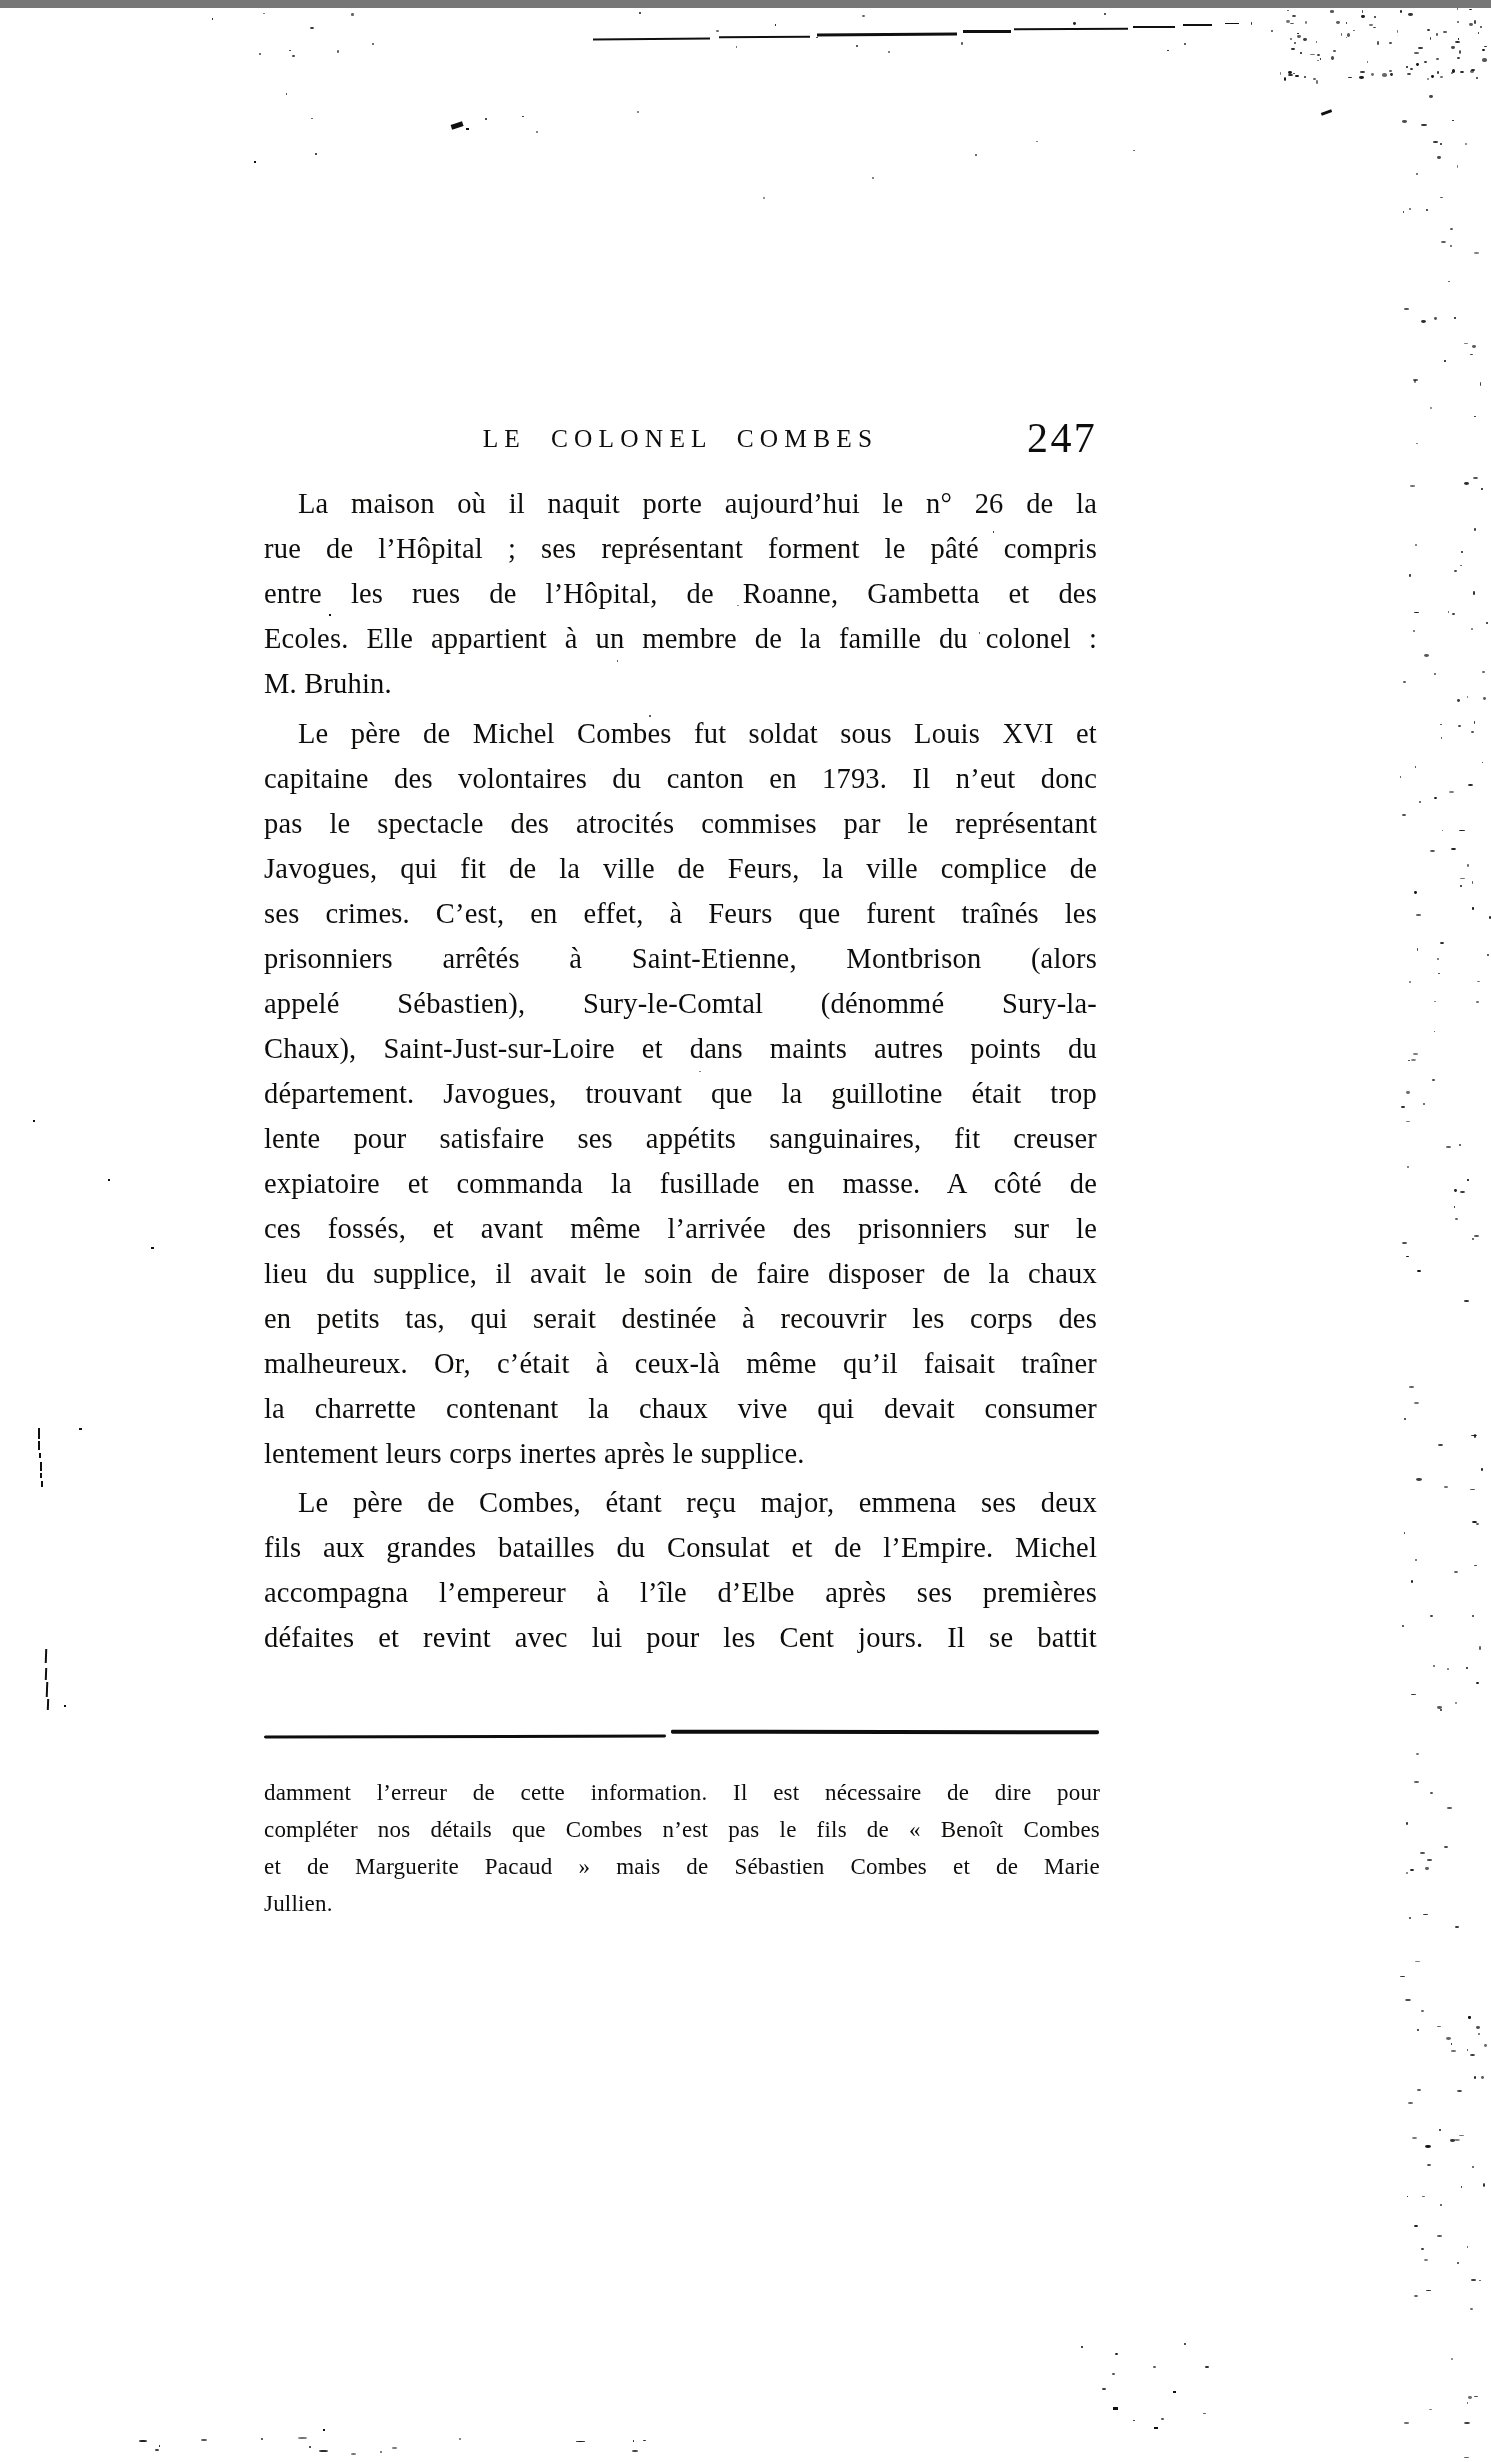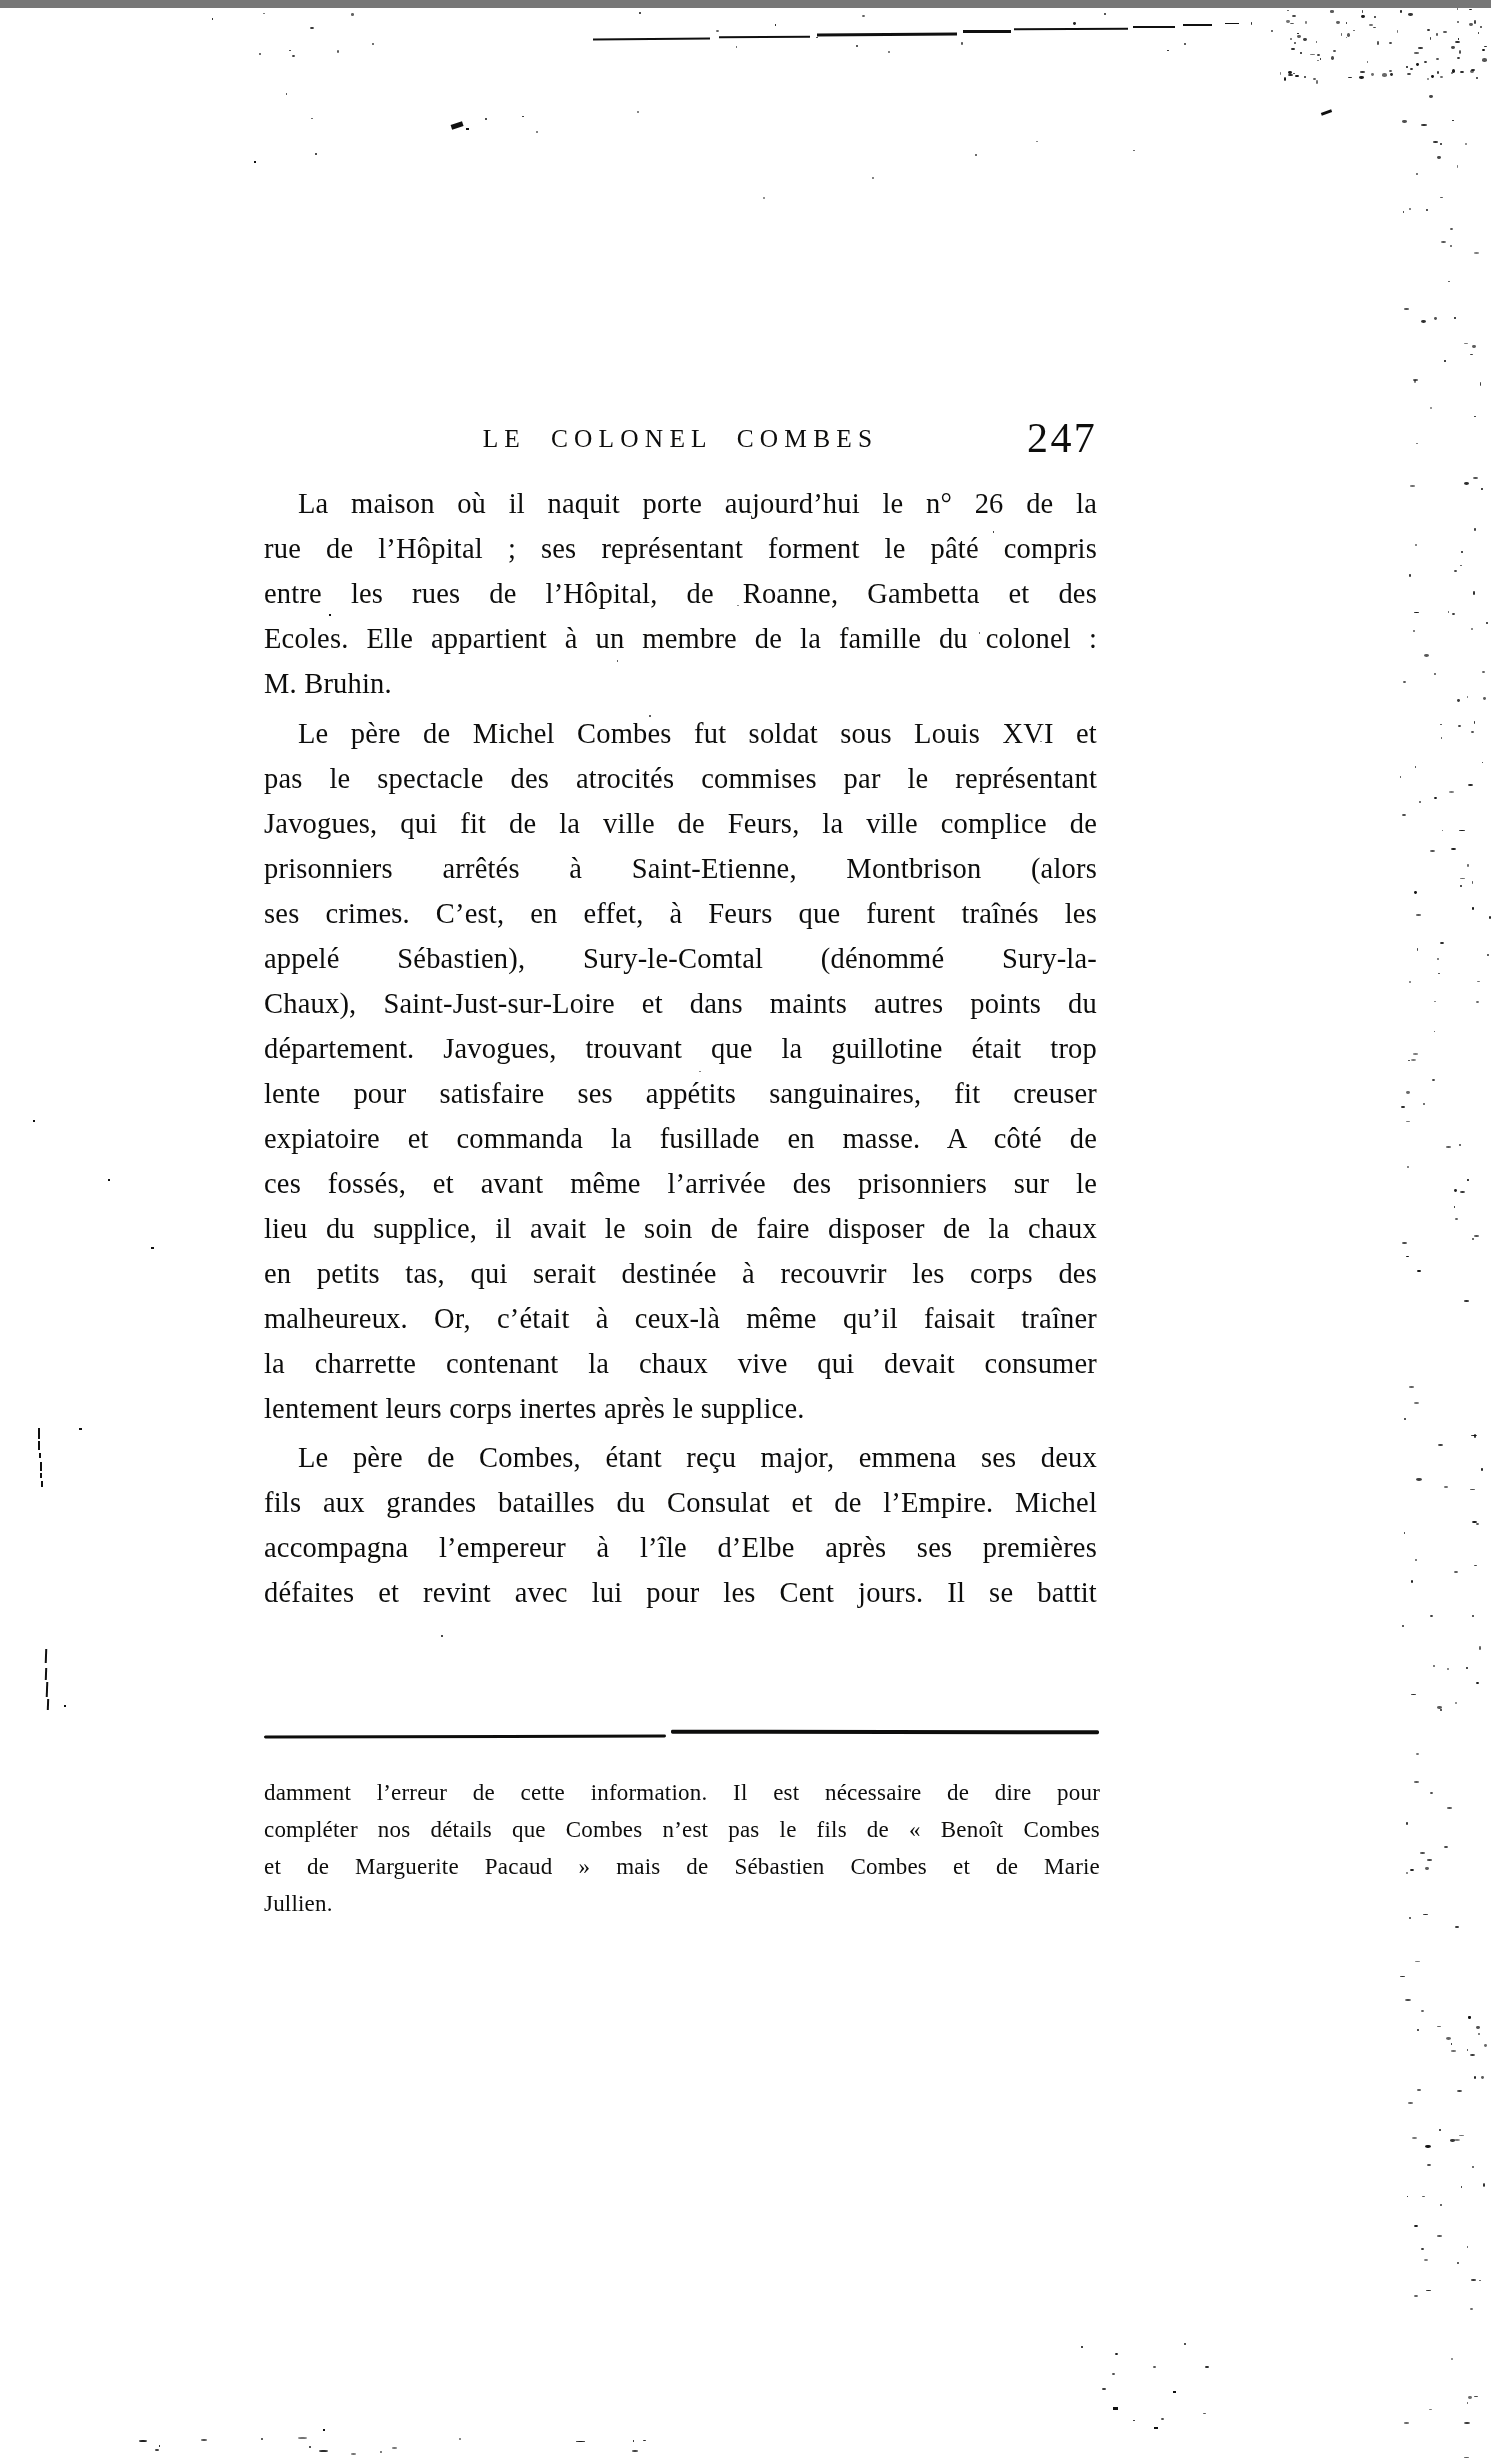--- a/index.html
+++ b/index.html
@@ -53,24 +53,25 @@
   <div class="body-text">
       <div class="paragraph">
         <div class="text-line fill indent">La maison où il naquit porte aujourd’hui le n° 26 de la</div>
         <div class="text-line fill">rue de l’Hôpital ; ses représentant forment le pâté compris</div>
         <div class="text-line fill">entre les rues de l’Hôpital, de Roanne, Gambetta et des</div>
         <div class="text-line fill">Ecoles. Elle appartient à un membre de la famille du colonel :</div>
         <div class="text-line nofill">M. Bruhin.</div>
       </div>
       <div class="paragraph">
         <div class="text-line fill indent">Le père de Michel Combes fut soldat sous Louis XVI et</div>
+        <div class="text-line fill">capitaine des volontaires du canton en 1793. Il n’eut donc</div>
         <div class="text-line fill">pas le spectacle des atrocités commises par le représentant</div>
         <div class="text-line fill">Javogues, qui fit de la ville de Feurs, la ville complice de</div>
+        <div class="text-line fill">ses crimes. C’est, en effet, à Feurs que furent traînés les</div>
         <div class="text-line fill">prisonniers arrêtés à Saint-Etienne, Montbrison (alors</div>
-        <div class="text-line fill">ses crimes. C’est, en effet, à Feurs que furent traînés les</div>
         <div class="text-line fill">appelé Sébastien), Sury-le-Comtal (dénommé Sury-la-</div>
         <div class="text-line fill">Chaux), Saint-Just-sur-Loire et dans maints autres points du</div>
         <div class="text-line fill">département. Javogues, trouvant que la guillotine était trop</div>
         <div class="text-line fill">lente pour satisfaire ses appétits sanguinaires, fit creuser</div>
         <div class="text-line fill">expiatoire et commanda la fusillade en masse. A côté de</div>
         <div class="text-line fill">ces fossés, et avant même l’arrivée des prisonniers sur le</div>
         <div class="text-line fill">lieu du supplice, il avait le soin de faire disposer de la chaux</div>
         <div class="text-line fill">en petits tas, qui serait destinée à recouvrir les corps des</div>
         <div class="text-line fill">malheureux. Or, c’était à ceux-là même qu’il faisait traîner</div>
         <div class="text-line fill">la charrette contenant la chaux vive qui devait consumer</div>

